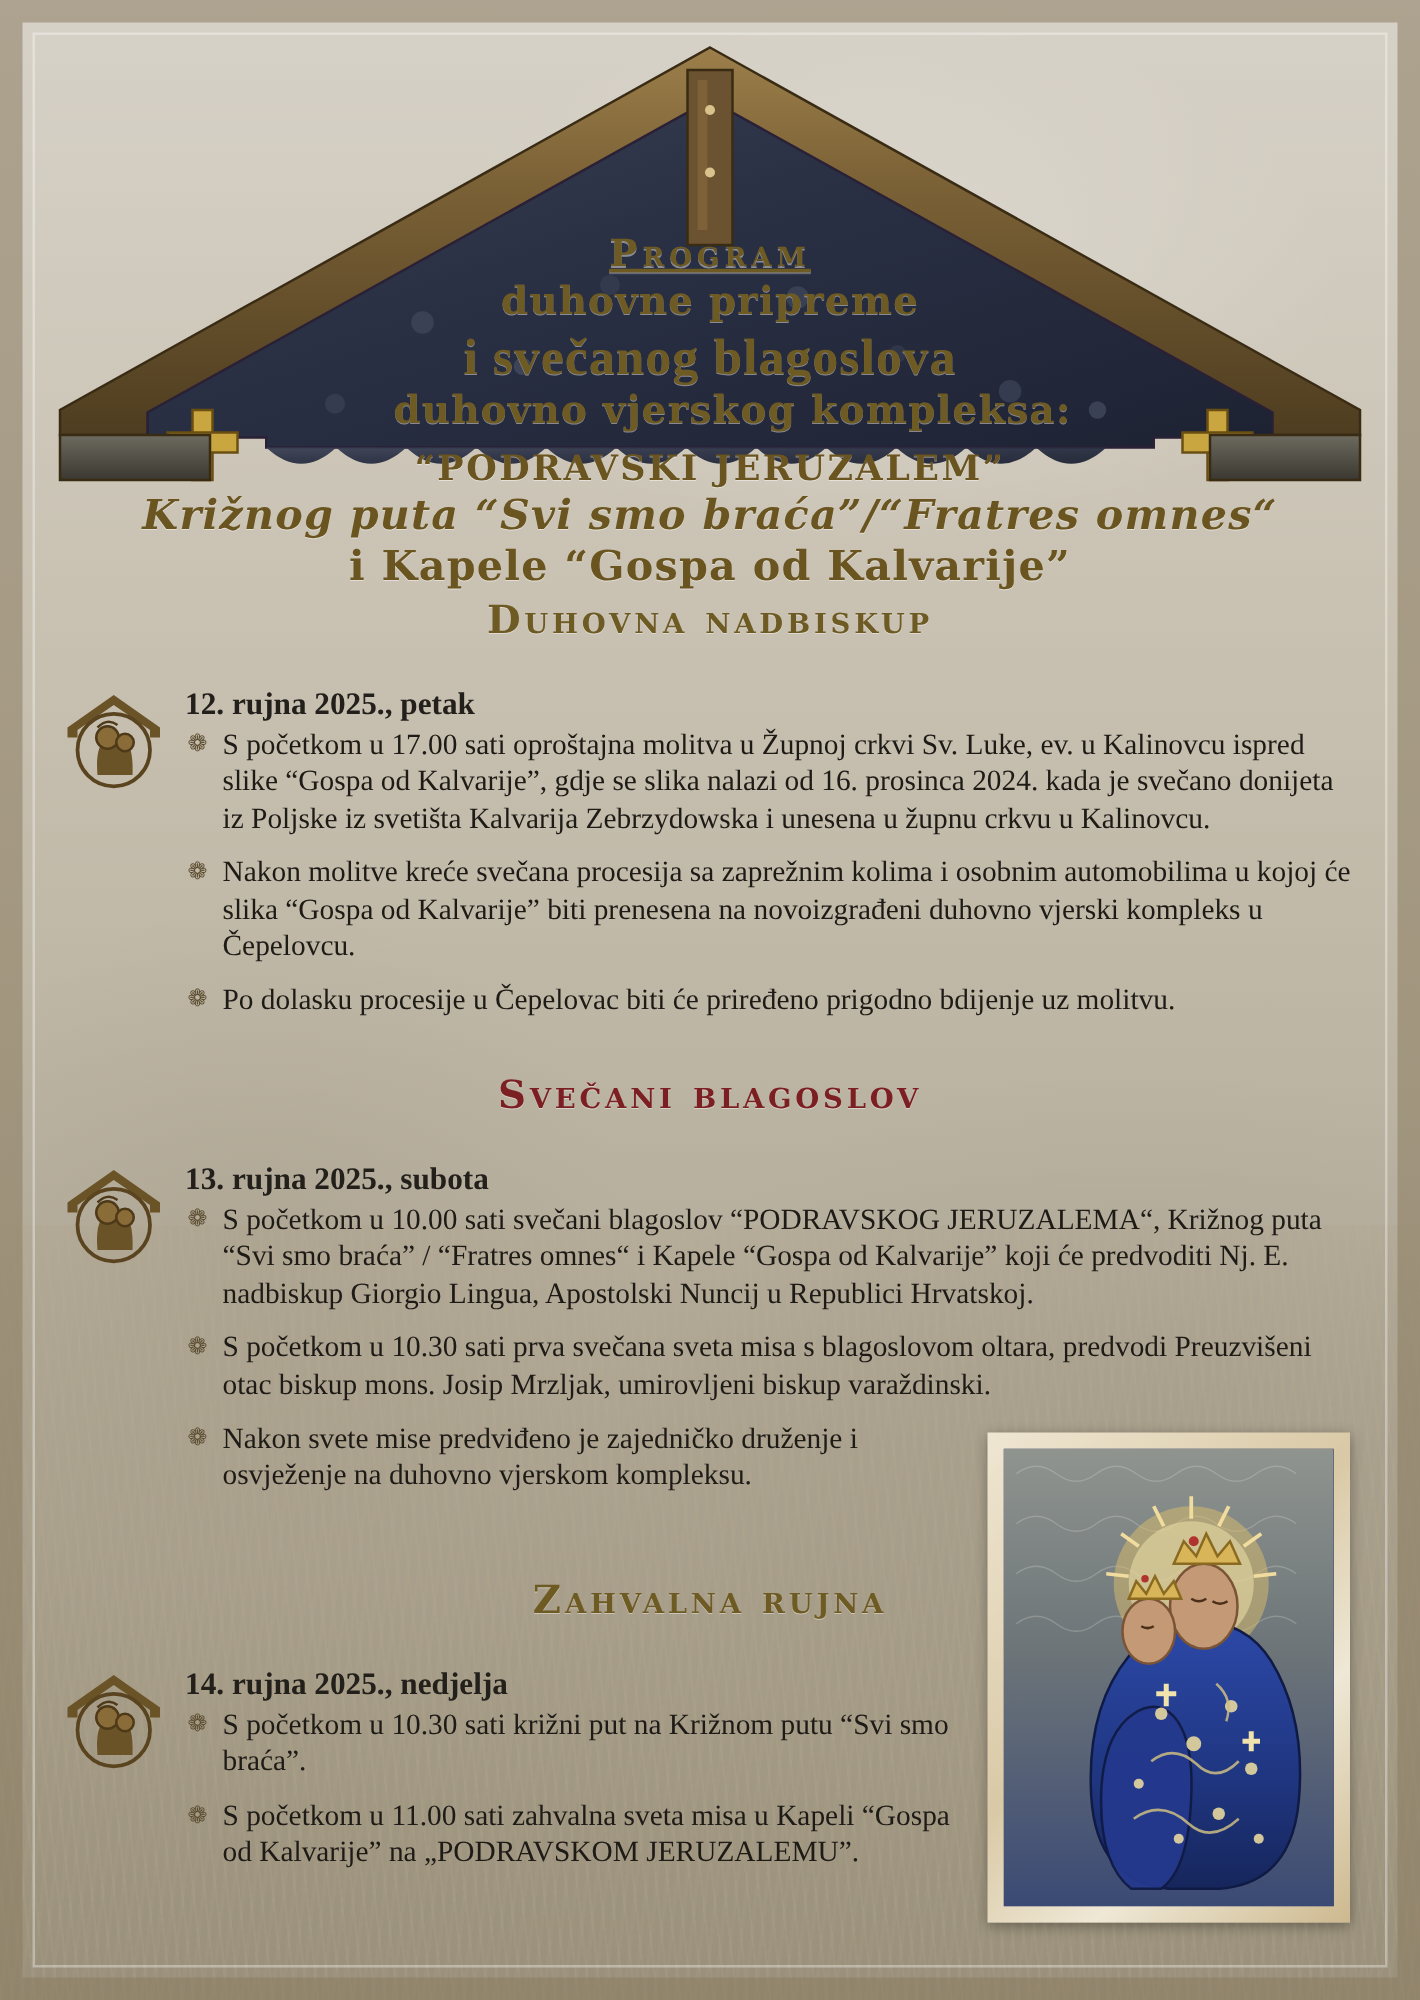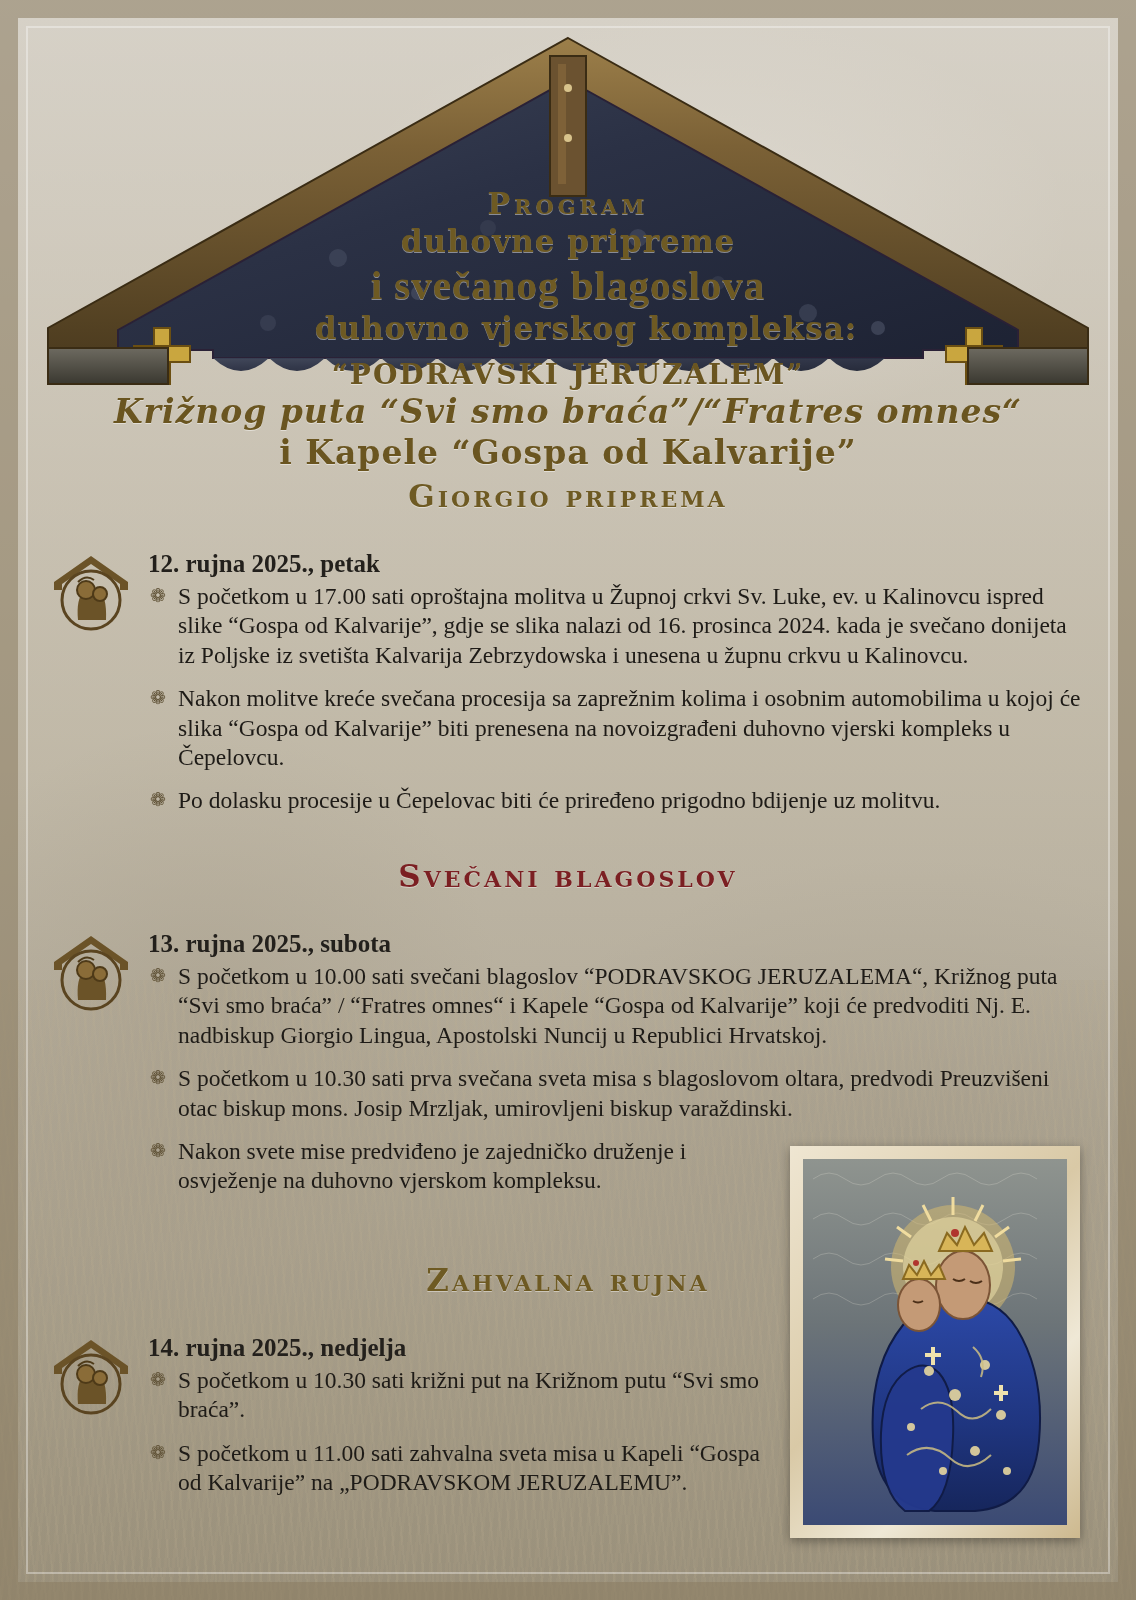--- a/index.html
+++ b/index.html
@@ -82,21 +82,21 @@
     z-index: 8;
   }
   .hdr-line {
     font-family: "DejaVu Serif", serif;
     font-weight: bold;
     color: #6e5a23;
     letter-spacing: 1px;
     text-shadow: 0 1px 0 rgba(255,255,255,0.45);
     line-height: 1.22;
   }
-  .hdr-1 { font-size: 30px; letter-spacing: 4px; font-variant: small-caps; }
+  .hdr-1 { font-size: 30px; letter-spacing: 4px; font-variant: small-caps; text-decoration: underline; }
   .hdr-2 { font-size: 31px; }
   .hdr-3 { font-size: 41px; font-family: Liberation Serif, serif; }
   .hdr-4 { font-size: 31px; margin-left: 36px; }
   .hdr-title {
     margin-top: 10px;
     font-size: 28px;
     font-variant: small-caps;
     letter-spacing: 2px;
     color: #6a5520;
   }
@@ -266,21 +266,21 @@
     <div class="hdr-line hdr-1">Program</div>
     <div class="hdr-line hdr-2">duhovne pripreme</div>
     <div class="hdr-line hdr-3">i svečanog blagoslova</div>
     <div class="hdr-line hdr-4">duhovno vjerskog kompleksa:</div>
     <div class="hdr-line hdr-title">“PODRAVSKI JERUZALEM”</div>
     <div class="hdr-line hdr-sub1">Križnog puta “Svi smo braća”/“Fratres omnes“</div>
     <div class="hdr-line hdr-sub2">i Kapele “Gospa od Kalvarije”</div>
   </div>
 
   <div class="sec" style="top:478px">
-    <div class="section-title">Giorgio priprema</div>
+    <div class="section-title">Duhovna nadbiskup</div>
     <div class="sec-body">
       <div class="medallion">
         <svg width="86" height="86" viewBox="0 0 86 86" xmlns="http://www.w3.org/2000/svg">
           <path d="M43 6 L80 32 L80 40 L72 40 L72 34 L43 14 L14 34 L14 40 L6 40 L6 32 Z" fill="#6b5328"></path>
           <circle cx="43" cy="50" r="29" fill="none" stroke="#5a4420" stroke-width="3"></circle>
           <path d="M30 70 q-2 -22 6 -28 q7 -6 14 -2 q9 5 8 30 Z" fill="#6b5328"></path>
           <circle cx="38" cy="40" r="9" fill="#8a6c38" stroke="#4e3a18" stroke-width="2"></circle>
           <circle cx="52" cy="44" r="7" fill="#8a6c38" stroke="#4e3a18" stroke-width="2"></circle>
           <path d="M30 32 q8 -8 16 -2" fill="none" stroke="#4e3a18" stroke-width="2"></path>
         </svg>

